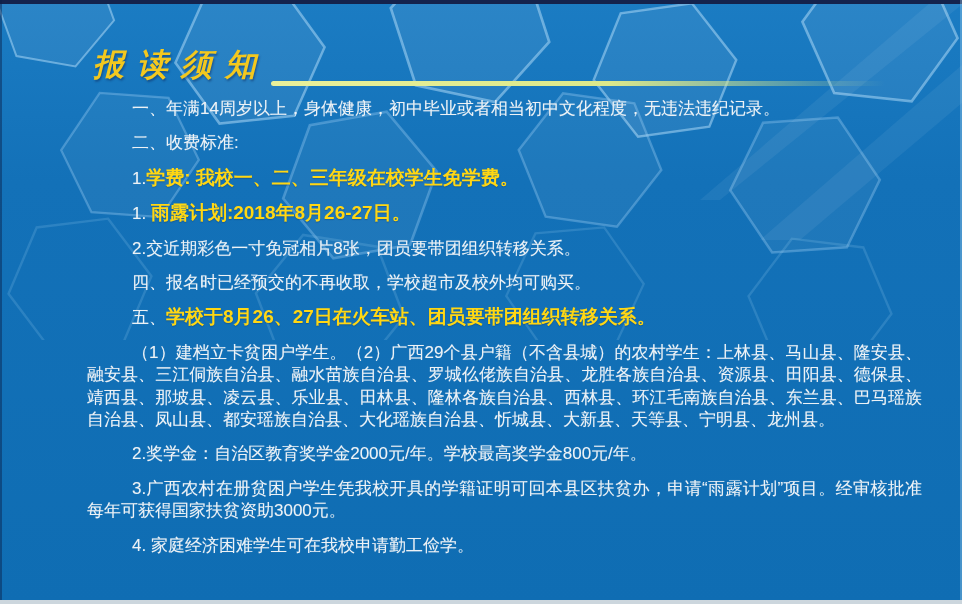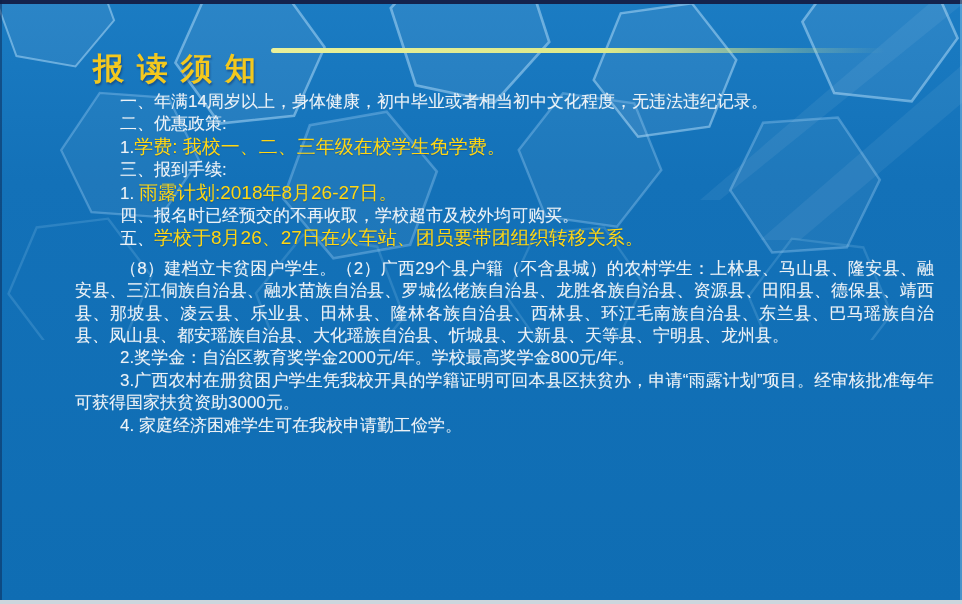--- a/index.html
+++ b/index.html
@@ -7,31 +7,31 @@
     width:962px;height:604px;position:relative;overflow:hidden;
     background:linear-gradient(180deg,#1b7cc3 0%,#1371b8 30%,#0f6db3 100%);
     font-family:"Liberation Sans","DejaVu Sans",sans-serif;
   }
   .hex-layer{position:absolute;top:0;left:0;pointer-events:none;}
   .edge-top{position:absolute;top:0;left:0;right:0;height:4px;background:#14234d;}
   .edge-left{position:absolute;top:0;left:0;bottom:0;width:2px;background:rgba(10,30,70,0.45);}
   .edge-right{position:absolute;top:0;right:0;bottom:0;width:2px;background:rgba(180,220,245,0.35);}
   .edge-bottom{position:absolute;bottom:0;left:0;right:0;height:4px;background:#ccd6dd;}
   .content{position:relative;padding:48px 28px 0 75px;}
-  .section-header{display:flex;align-items:flex-start;width:792px;height:38px;margin:0 0 5px 18px;}
+  .section-header{display:flex;align-items:flex-end;width:792px;height:38px;margin:0 0 5px 18px;font-style:italic;}
   .section-title{
     font-family:"Liberation Serif","DejaVu Serif",serif;
     font-size:31px;font-weight:bold;color:#f3c81e;letter-spacing:13px;
     white-space:nowrap;text-shadow:1px 2px 2px rgba(15,40,90,0.45);
   }
   .title-rule{flex:1;height:5px;margin-left:2px;border-radius:3px;
     background:linear-gradient(to right,#e9f09a 0%,#dcE98a 55%,rgba(220,233,138,0.25) 88%,rgba(220,233,138,0) 100%);}
-  .paragraphs p{margin:0;font-size:17px;line-height:22.4px;color:#edf2f6;
+  .paragraphs p{margin:12px;font-size:17px;line-height:22.4px;color:#edf2f6;
     text-align:justify;text-indent:45px;text-shadow:0 0 1px rgba(230,240,250,0.35);}
-  .paragraphs .hl{color:#ffd713;font-weight:normal;font-size:19px;line-height:22.4px;
+  .paragraphs .hl{color:#ffd713;font-weight:bold;font-size:19px;line-height:22.4px;
     text-shadow:0 1px 1px rgba(20,50,100,0.35);}
   .sec2{margin-top:7px;}
 </style>
 </head>
 <body>
 
 <svg class="hex-layer" width="962" height="340" viewBox="0 0 962 340">
   <defs>
     <polygon id="hx" points="-60,0 -30,-52 30,-52 60,0 30,52 -30,52"></polygon>
   </defs>
@@ -67,31 +67,31 @@
 
 <div class="content">
 
   <section>
     <div class="section-header">
       <span class="section-title">报读须知</span>
       <span class="title-rule"></span>
     </div>
     <div class="paragraphs">
         <p><span class="nm">一、年满14周岁以上，身体健康，初中毕业或者相当初中文化程度，无违法违纪记录。</span></p>
-        <p><span class="nm">二、优惠政策:</span></p>
+        <p><span class="nm">二、收费标准:</span></p>
         <p><span class="nm">1.</span><span class="hl">学费: 我校一、二、三年级在校学生免学费。</span></p>
-        <p><span class="nm">三、报到手续:</span></p>
         <p><span class="nm">1. </span><span class="hl">雨露计划:2018年8月26-27日。</span></p>
+        <p><span class="nm">2.交近期彩色一寸免冠相片8张，团员要带团组织转移关系。</span></p>
         <p><span class="nm">四、报名时已经预交的不再收取，学校超市及校外均可购买。</span></p>
         <p><span class="nm">五、</span><span class="hl">学校于8月26、27日在火车站、团员要带团组织转移关系。</span></p>
       </div>
   </section>
 
   <section class="sec2">
     <div class="paragraphs">
-        <p><span class="nm">（8）建档立卡贫困户学生。（2）广西29个县户籍（不含县城）的农村学生：上林县、马山县、隆安县、融安县、三江侗族自治县、融水苗族自治县、罗城仫佬族自治县、龙胜各族自治县、资源县、田阳县、德保县、靖西县、那坡县、凌云县、乐业县、田林县、隆林各族自治县、西林县、环江毛南族自治县、东兰县、巴马瑶族自治县、凤山县、都安瑶族自治县、大化瑶族自治县、忻城县、大新县、天等县、宁明县、龙州县。</span></p>
+        <p><span class="nm">（1）建档立卡贫困户学生。（2）广西29个县户籍（不含县城）的农村学生：上林县、马山县、隆安县、融安县、三江侗族自治县、融水苗族自治县、罗城仫佬族自治县、龙胜各族自治县、资源县、田阳县、德保县、靖西县、那坡县、凌云县、乐业县、田林县、隆林各族自治县、西林县、环江毛南族自治县、东兰县、巴马瑶族自治县、凤山县、都安瑶族自治县、大化瑶族自治县、忻城县、大新县、天等县、宁明县、龙州县。</span></p>
         <p><span class="nm">2.奖学金：自治区教育奖学金2000元/年。学校最高奖学金800元/年。</span></p>
         <p><span class="nm">3.广西农村在册贫困户学生凭我校开具的学籍证明可回本县区扶贫办，申请“雨露计划”项目。经审核批准每年可获得国家扶贫资助3000元。</span></p>
         <p><span class="nm">4. 家庭经济困难学生可在我校申请勤工俭学。</span></p>
       </div>
   </section>
 
 </div>
 
 </body></html>

